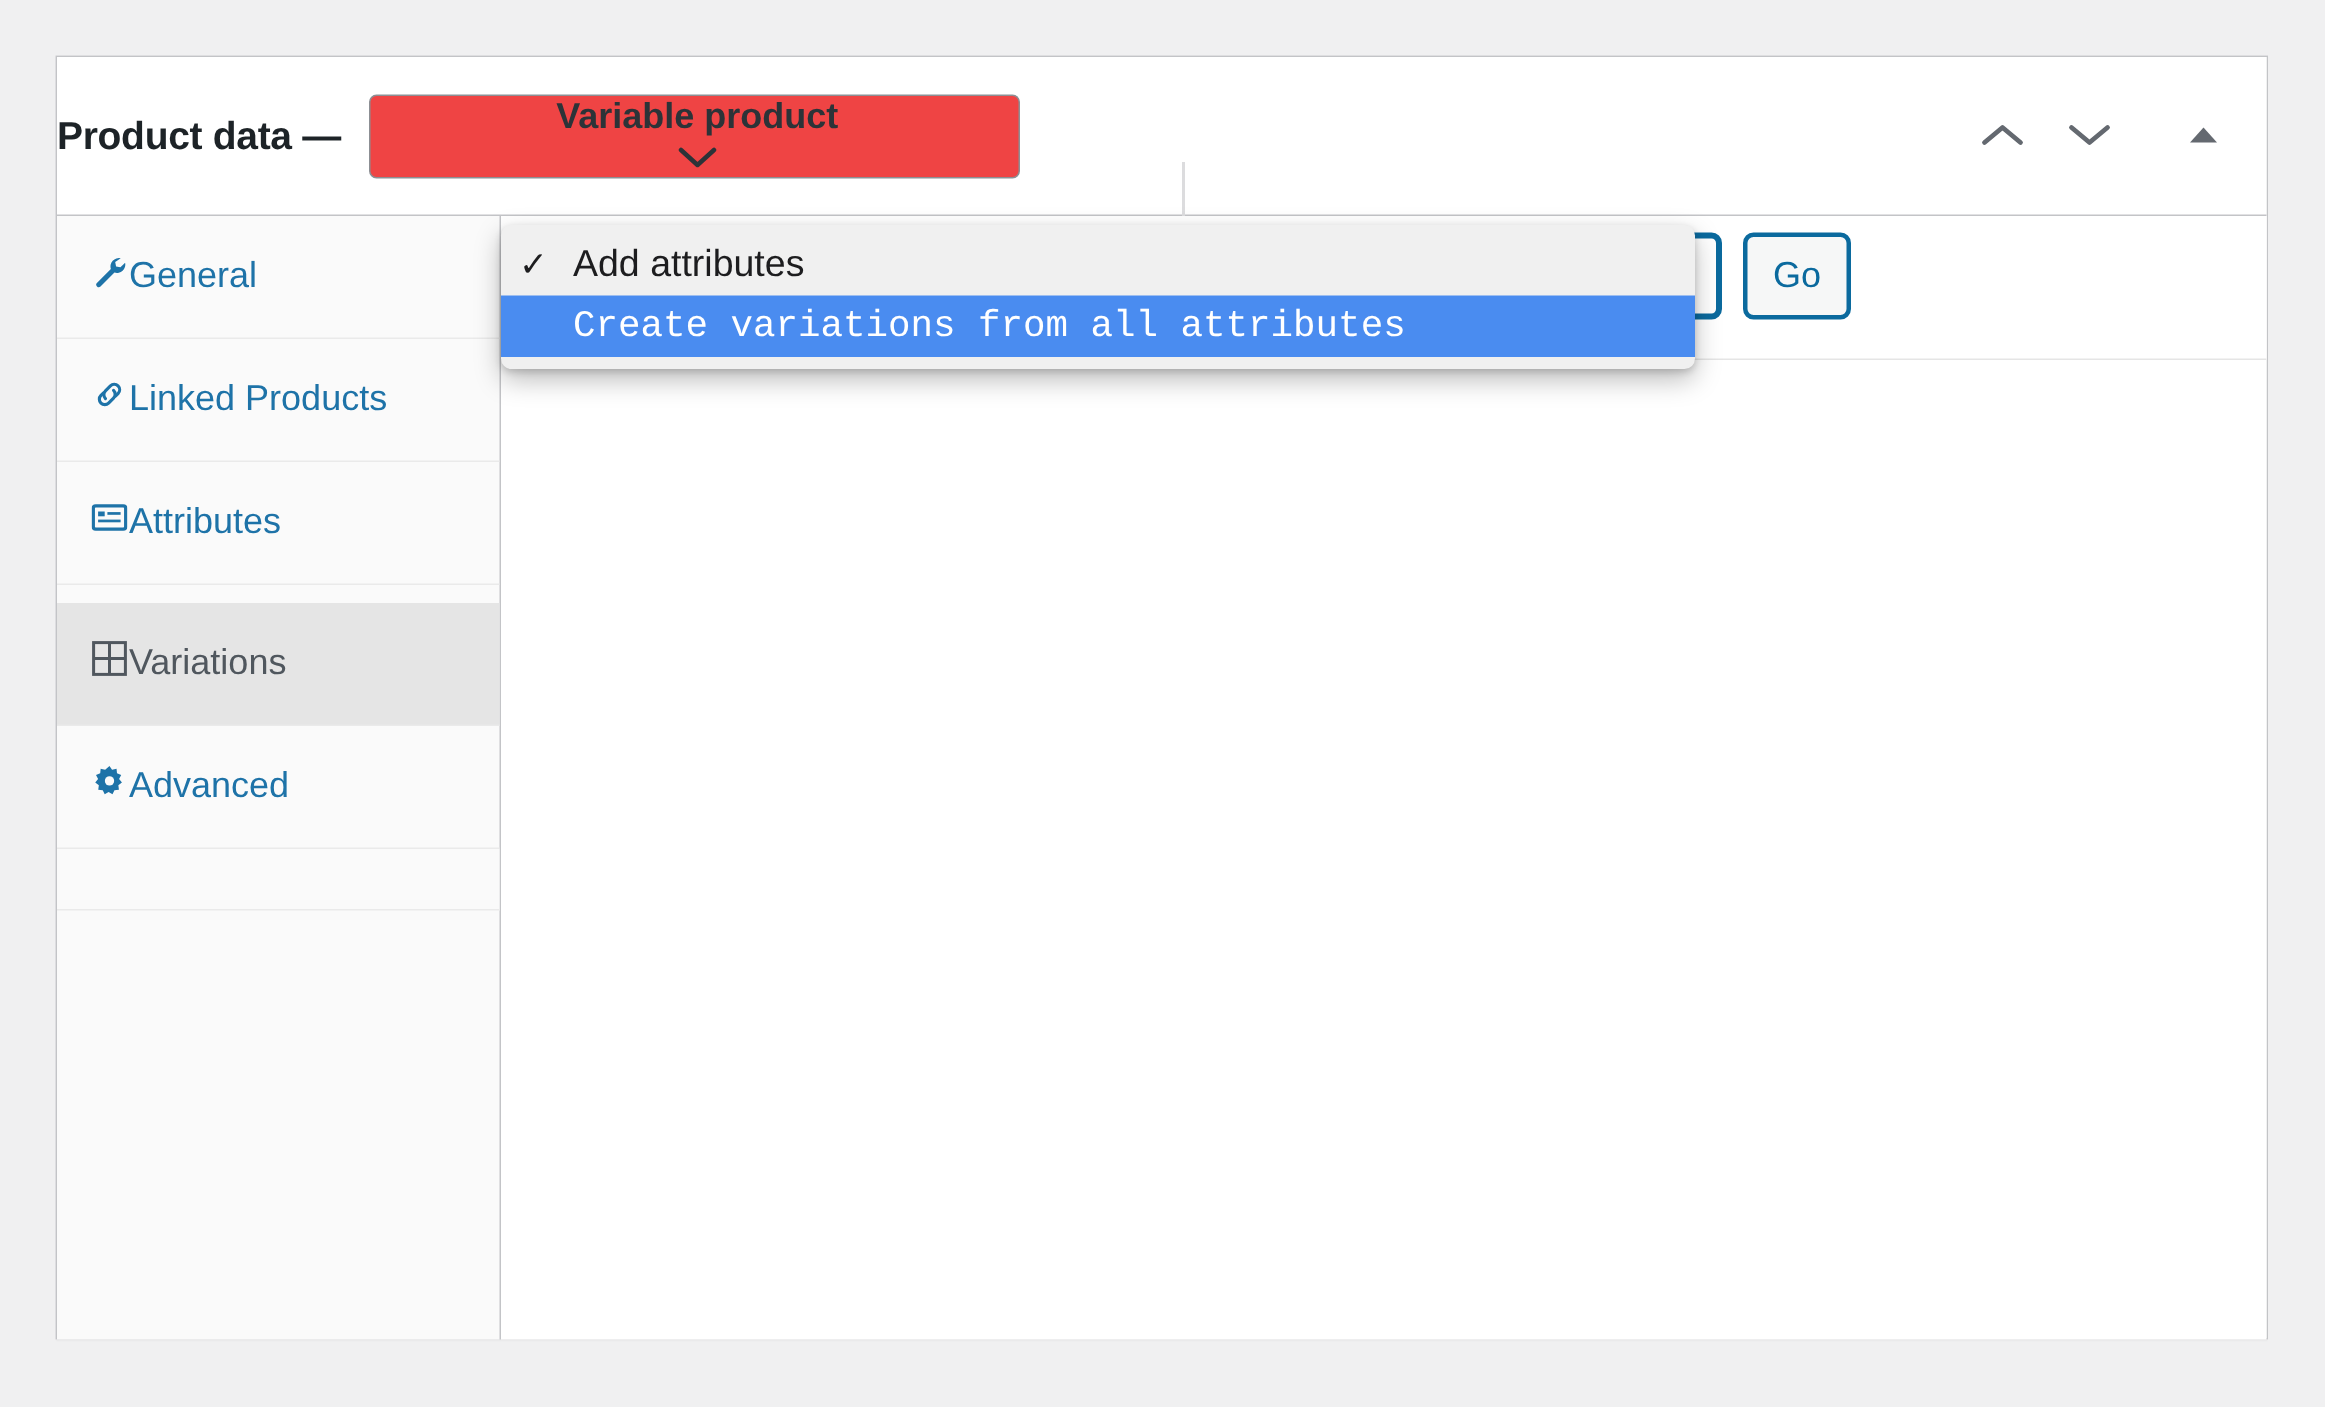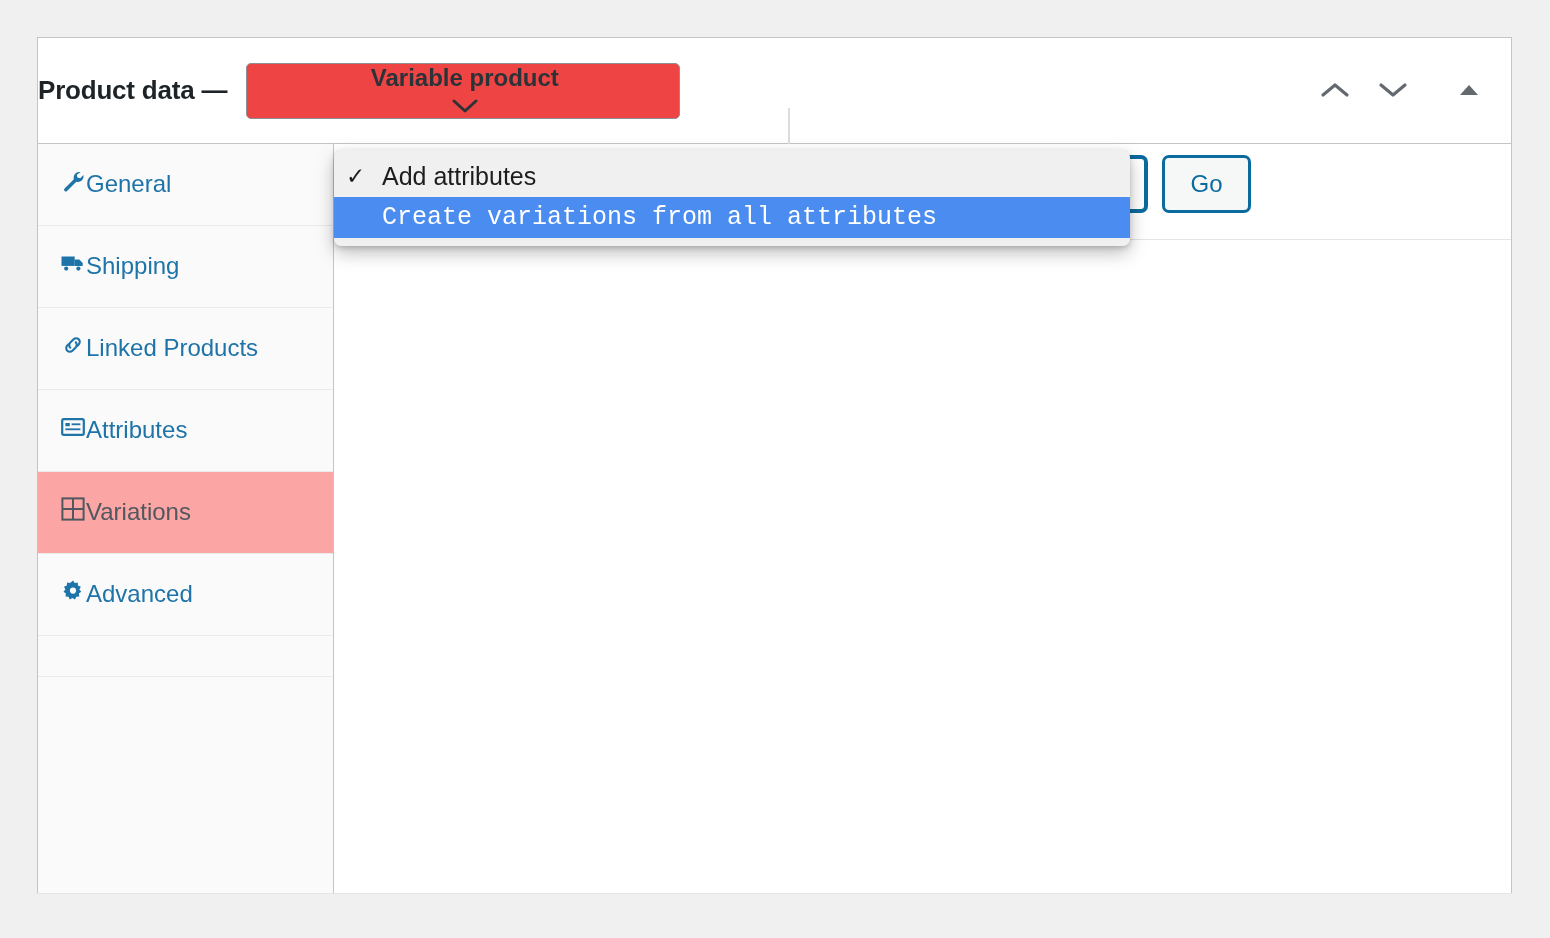--- a/index.html
+++ b/index.html
@@ -132,21 +132,22 @@
     justify-content: center;
     margin-top: 2px;
   }
   .tab .tab-label {
     font-size: 24px;
     line-height: 40px;
     color: #1e73a8;
     font-weight: 400;
   }
   .tab.active {
-    background: #fca5a5;
+    background: #e5e5e5;
+    margin-top: 12px;
   }
   .tab.active .tab-label { color: #50575e; }
   .tab-tail {
     height: 40px;
     background: #fafafa;
     border-bottom: 1px solid #eaeaea;
   }
 
   
   .content {
@@ -182,21 +183,21 @@
     width: 0; height: 0;
     border-left: 5px solid transparent;
     border-right: 5px solid transparent;
     border-top: 6px solid #2c3338;
   }
 
   .go-btn {
     position: absolute;
     left: 828px;
     top: 11px;
-    width: 89px;
+    width: 72px;
     height: 58px;
     box-sizing: border-box;
     border: 3px solid #0b6a9e;
     border-radius: 7px;
     background: #f6f7f7;
     color: #0b6a9e;
     font-size: 24px;
     font-family: "Liberation Sans", sans-serif;
     cursor: pointer;
     display: flex;
@@ -294,31 +295,20 @@
       <div class="tab">
         <span class="tab-ico">
           <svg width="24" height="24" viewBox="0 0 24 24" aria-hidden="true">
             <path d="M19.5 3.2a5.6 5.6 0 0 0-6.6 7.1L3.6 19.6a1.7 1.7 0 0 0 2.4 2.4l9.3-9.3a5.6 5.6 0 0 0 7.1-6.6l-3.1 3.1-2.9-.6-.6-2.9z" fill="#1e73a8"></path>
           </svg>
         </span>
         <span class="tab-label">General</span>
       </div>
 
 
-      <div class="tab">
-        <span class="tab-ico">
-          <svg width="26" height="22" viewBox="0 0 26 22" aria-hidden="true">
-            <path d="M1.5 4.5h13.2v9.4H1.5z" fill="#1e73a8"></path>
-            <path d="M14.7 7.6h4.6l3.4 3.5v2.8h-8z" fill="#1e73a8"></path>
-            <circle cx="6.2" cy="16.6" r="2.1" fill="#1e73a8"></circle>
-            <circle cx="18.4" cy="16.6" r="2.1" fill="#1e73a8"></circle>
-          </svg>
-        </span>
-        <span class="tab-label">Shipping</span>
-      </div>
 
       <div class="tab">
         <span class="tab-ico">
           <svg width="24" height="24" viewBox="0 0 24 24" aria-hidden="true">
             <path d="M9.3 14.7a3.6 3.6 0 0 1 0-5.1l3.3-3.3a3.6 3.6 0 0 1 5.1 5.1l-1.6 1.6" fill="none" stroke="#1e73a8" stroke-width="2.1" stroke-linecap="round"></path>
             <path d="M14.7 9.3a3.6 3.6 0 0 1 0 5.1l-3.3 3.3a3.6 3.6 0 0 1-5.1-5.1l1.6-1.6" fill="none" stroke="#1e73a8" stroke-width="2.1" stroke-linecap="round"></path>
           </svg>
         </span>
         <span class="tab-label">Linked Products</span>
       </div>

